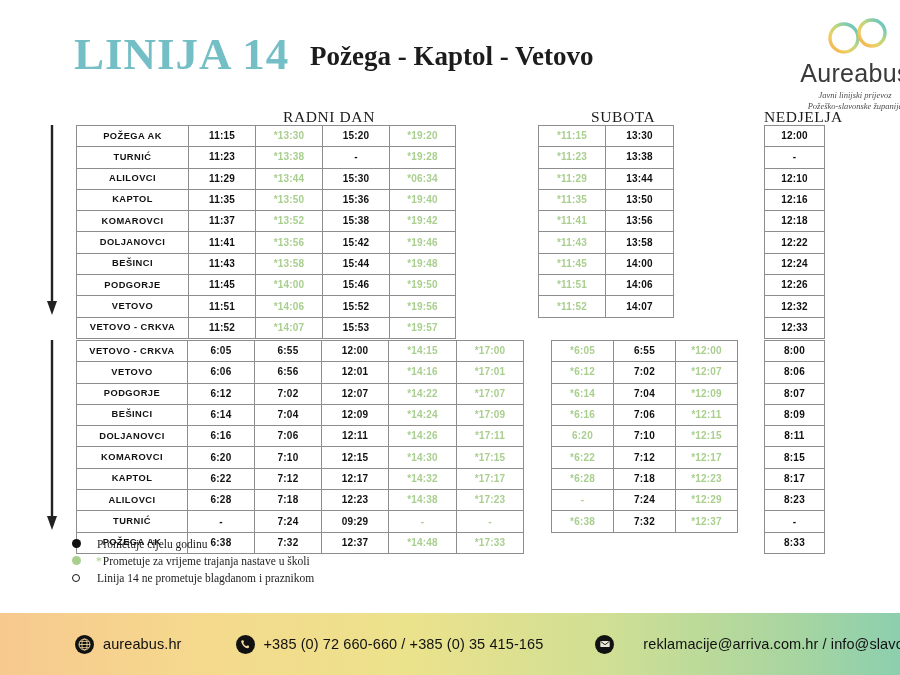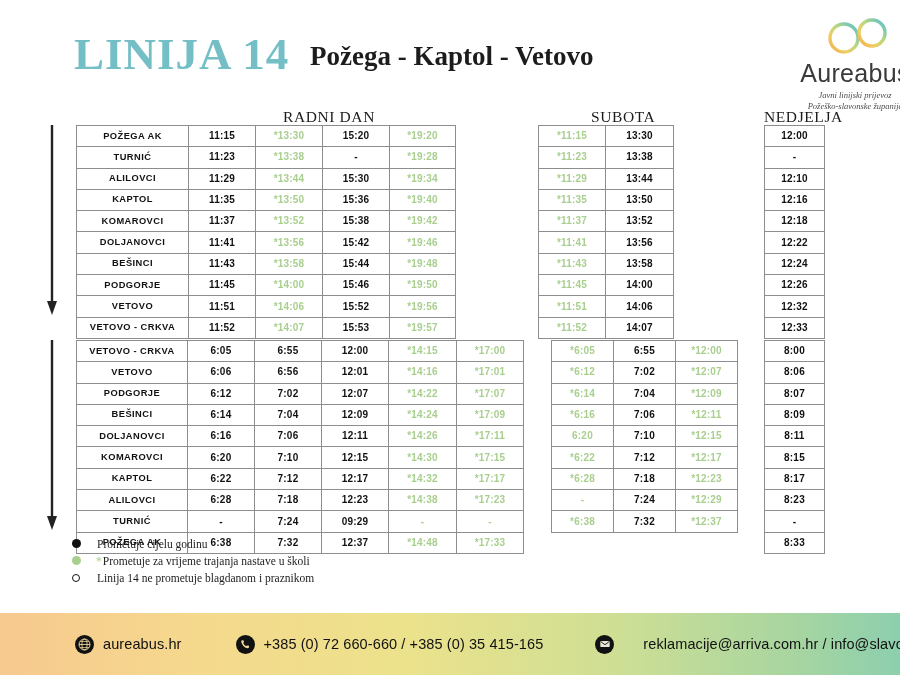--- a/index.html
+++ b/index.html
@@ -183,21 +183,21 @@
         <td class="">11:23</td>
         <td class="school ">*13:38</td>
         <td class="dash">-</td>
         <td class="school ">*19:28</td>
       </tr>
       <tr>
         <td class="stop">ALILOVCI</td>
         <td class="">11:29</td>
         <td class="school ">*13:44</td>
         <td class="">15:30</td>
-        <td class="school ">*19:34</td>
+        <td class="school ">*06:34</td>
       </tr>
       <tr>
         <td class="stop">KAPTOL</td>
         <td class="">11:35</td>
         <td class="school ">*13:50</td>
         <td class="">15:36</td>
         <td class="school ">*19:40</td>
       </tr>
       <tr>
         <td class="stop">KOMAROVCI</td>
@@ -258,24 +258,20 @@
         <td class="school ">*11:23</td>
         <td class="">13:38</td>
       </tr>
       <tr>
         <td class="school ">*11:29</td>
         <td class="">13:44</td>
       </tr>
       <tr>
         <td class="school ">*11:35</td>
         <td class="">13:50</td>
-      </tr>
-      <tr>
-        <td class="school ">*11:37</td>
-        <td class="">13:52</td>
       </tr>
       <tr>
         <td class="school ">*11:41</td>
         <td class="">13:56</td>
       </tr>
       <tr>
         <td class="school ">*11:43</td>
         <td class="">13:58</td>
       </tr>
       <tr>

